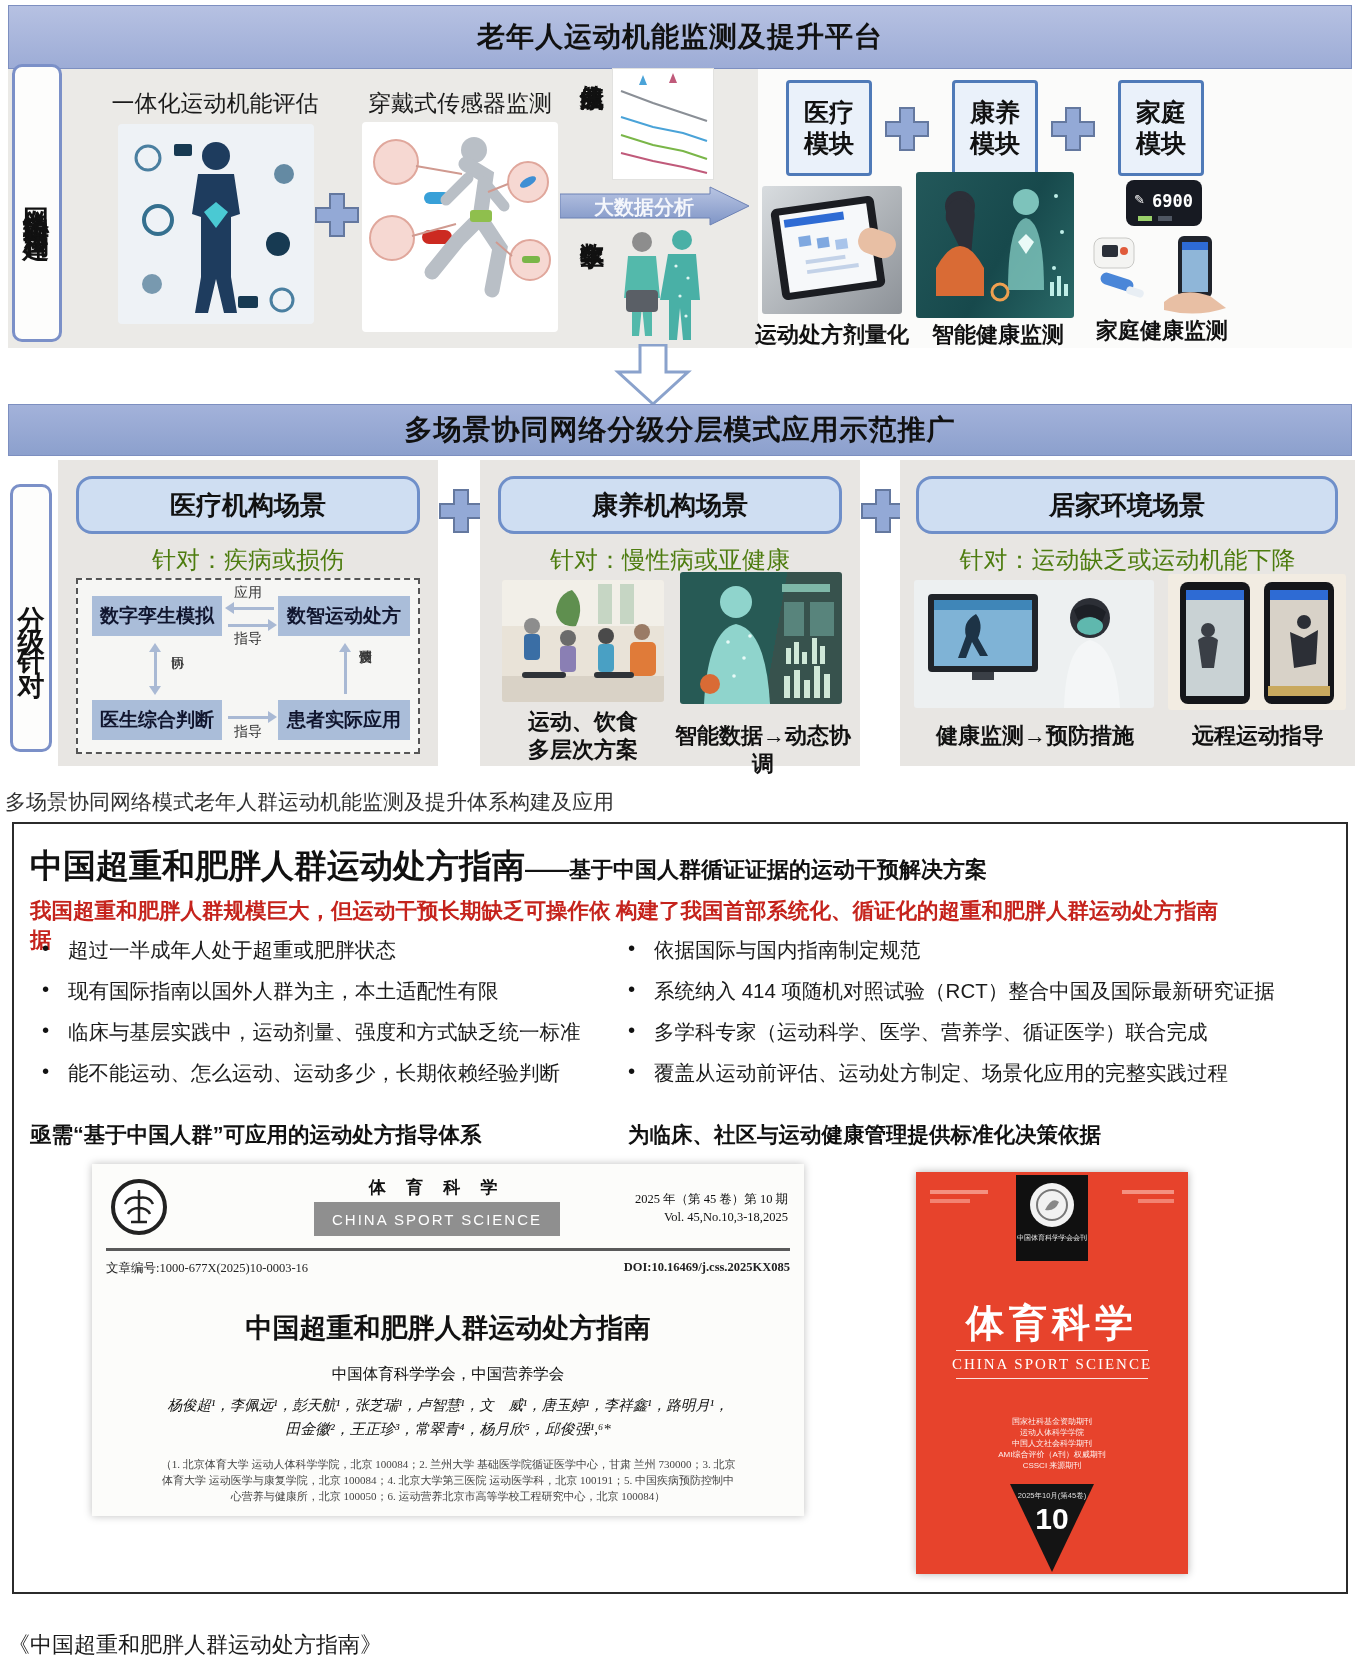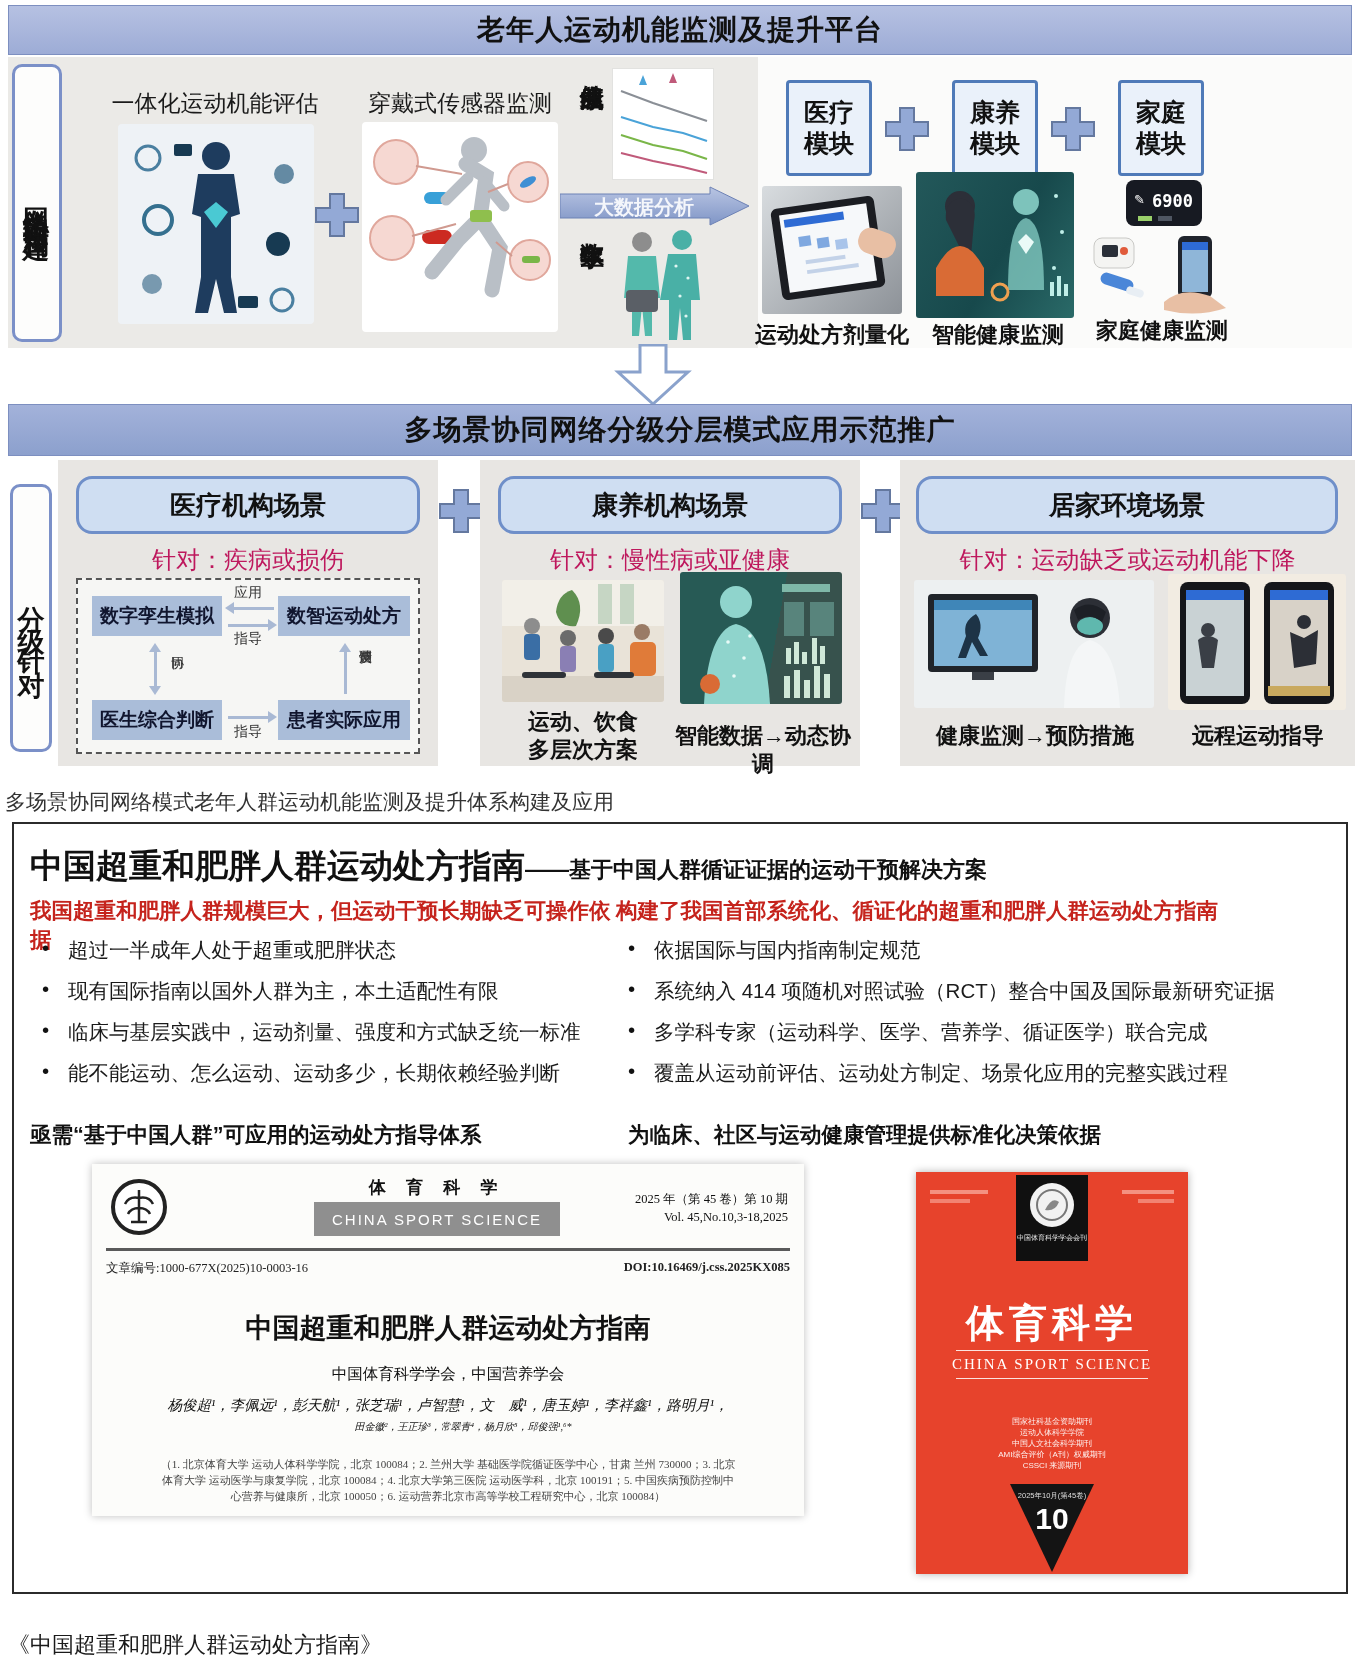--- a/index.html
+++ b/index.html
@@ -26,21 +26,21 @@
 
   
   .module{width:86px;height:96px;background:#eaf1fa;border:3px solid #4f7ab8;border-radius:4px;
           box-sizing:border-box;display:flex;align-items:center;justify-content:center;
           font-size:25px;font-weight:bold;text-align:center;line-height:1.25;}
 
   
   .card{background:#e8e6e3;}
   .pill{background:#cfdef2;border:3px solid #6f8fc9;border-radius:16px;box-sizing:border-box;
         display:flex;align-items:center;justify-content:center;font-size:26px;font-weight:bold;}
-  .target{font-size:24px;color:#be185d;text-align:center;font-weight:500;}
+  .target{font-size:24px;color:#4d7c0f;text-align:center;font-weight:500;}
   .dashedbox{border:2px dashed #555;background:#f6f6f4;box-sizing:border-box;}
   .fbox{background:#aabdd9;color:#10152e;font-size:19px;font-weight:bold;display:flex;
         align-items:center;justify-content:center;box-sizing:border-box;}
   .alabel{font-size:14px;color:#333;}
   .valabel{writing-mode:vertical-rl;text-orientation:upright;font-size:13px;color:#333;}
 
   
   .arr{position:absolute;background:#a9b9d4;}
   .arr.h{height:3px;}
   .arr.v{width:3px;}
@@ -91,21 +91,21 @@
   .figcap{font-size:21px;color:#333;}
 </style>
 </head>
 <body>
 
 <div class="stage">
 
   <div class="abs panel" style="left:8px;top:57px;width:1344px;height:291px;"></div>
   <div class="abs" style="left:758px;top:57px;width:594px;height:291px;background:#fbfbfa;"></div>
 
-  <div class="abs bar bar1" style="left:8px;top:5px;width:1344px;height:50px;">
+  <div class="abs bar bar1" style="left:8px;top:5px;width:1344px;height:64px;">
     <span>老年人运动机能监测及提升平台</span>
   </div>
 
   <div class="abs vside" style="left:12px;top:64px;width:50px;height:278px;">
     <span class="vtext" style="font-size:26px;letter-spacing:4px;">网络协同平台构建</span>
   </div>
 
   <div class="abs lbl" style="left:90px;top:88px;width:250px;">一体化运动机能评估</div>
   <div class="abs ph" style="left:118px;top:124px;width:196px;height:200px;background:#eef2f6;border-radius:4px;">
     <svg width="196" height="200" viewBox="0 0 196 200">
@@ -455,21 +455,21 @@
       <div class="abs serif" style="left:470px;top:26px;width:226px;text-align:right;font-size:12.5px;line-height:18px;">
         <div>2025 年（第 45 卷）第 10 期</div>
         <div>Vol. 45,No.10,3-18,2025</div>
       </div>
       <div class="abs" style="left:14px;top:84px;width:684px;height:3px;background:#5a5a5a;"></div>
       <div class="abs pmeta serif" style="left:14px;top:96px;">文章编号:1000-677X(2025)10-0003-16</div>
       <div class="abs pmeta serif" style="left:430px;top:96px;width:268px;text-align:right;font-weight:bold;">DOI:10.16469/j.css.2025KX085</div>
       <div class="abs serif" style="left:0;top:146px;width:712px;text-align:center;font-size:27px;font-weight:bold;">中国超重和肥胖人群运动处方指南</div>
       <div class="abs serif" style="left:0;top:200px;width:712px;text-align:center;font-size:15.5px;">中国体育科学学会，中国营养学会</div>
       <div class="abs serif" style="left:0;top:232px;width:712px;text-align:center;font-size:14.5px;font-style:italic;">杨俊超¹，李佩远¹，彭天航¹，张芝瑞¹，卢智慧¹，文　威¹，唐玉婷¹，李祥鑫¹，路明月¹，</div>
-      <div class="abs serif" style="left:0;top:256px;width:712px;text-align:center;font-size:10px;font-style:italic;padding-left:15px;">田金徽²，王正珍³，常翠青⁴，杨月欣⁵，邱俊强¹,⁶*</div>
+      <div class="abs serif" style="left:0;top:256px;width:712px;text-align:center;font-size:15px;font-style:italic;">田金徽²，王正珍³，常翠青⁴，杨月欣⁵，邱俊强¹,⁶*</div>
       <div class="abs serif" style="left:66px;top:292px;width:580px;text-align:center;font-size:11px;color:#444;line-height:16px;">（1. 北京体育大学 运动人体科学学院，北京 100084；2. 兰州大学 基础医学院循证医学中心，甘肃 兰州 730000；3. 北京体育大学 运动医学与康复学院，北京 100084；4. 北京大学第三医院 运动医学科，北京 100191；5. 中国疾病预防控制中心营养与健康所，北京 100050；6. 运动营养北京市高等学校工程研究中心，北京 100084）</div>
     </div>
 
     <div class="abs cover" style="left:902px;top:348px;width:272px;height:402px;">
       <div class="abs" style="left:14px;top:18px;width:58px;height:4px;background:rgba(255,210,200,.55);"></div>
       <div class="abs" style="left:14px;top:27px;width:40px;height:4px;background:rgba(255,210,200,.45);"></div>
       <div class="abs" style="right:14px;top:18px;width:52px;height:4px;background:rgba(255,210,200,.55);"></div>
       <div class="abs" style="right:14px;top:27px;width:36px;height:4px;background:rgba(255,210,200,.45);"></div>
 
       <div class="blackbox">

